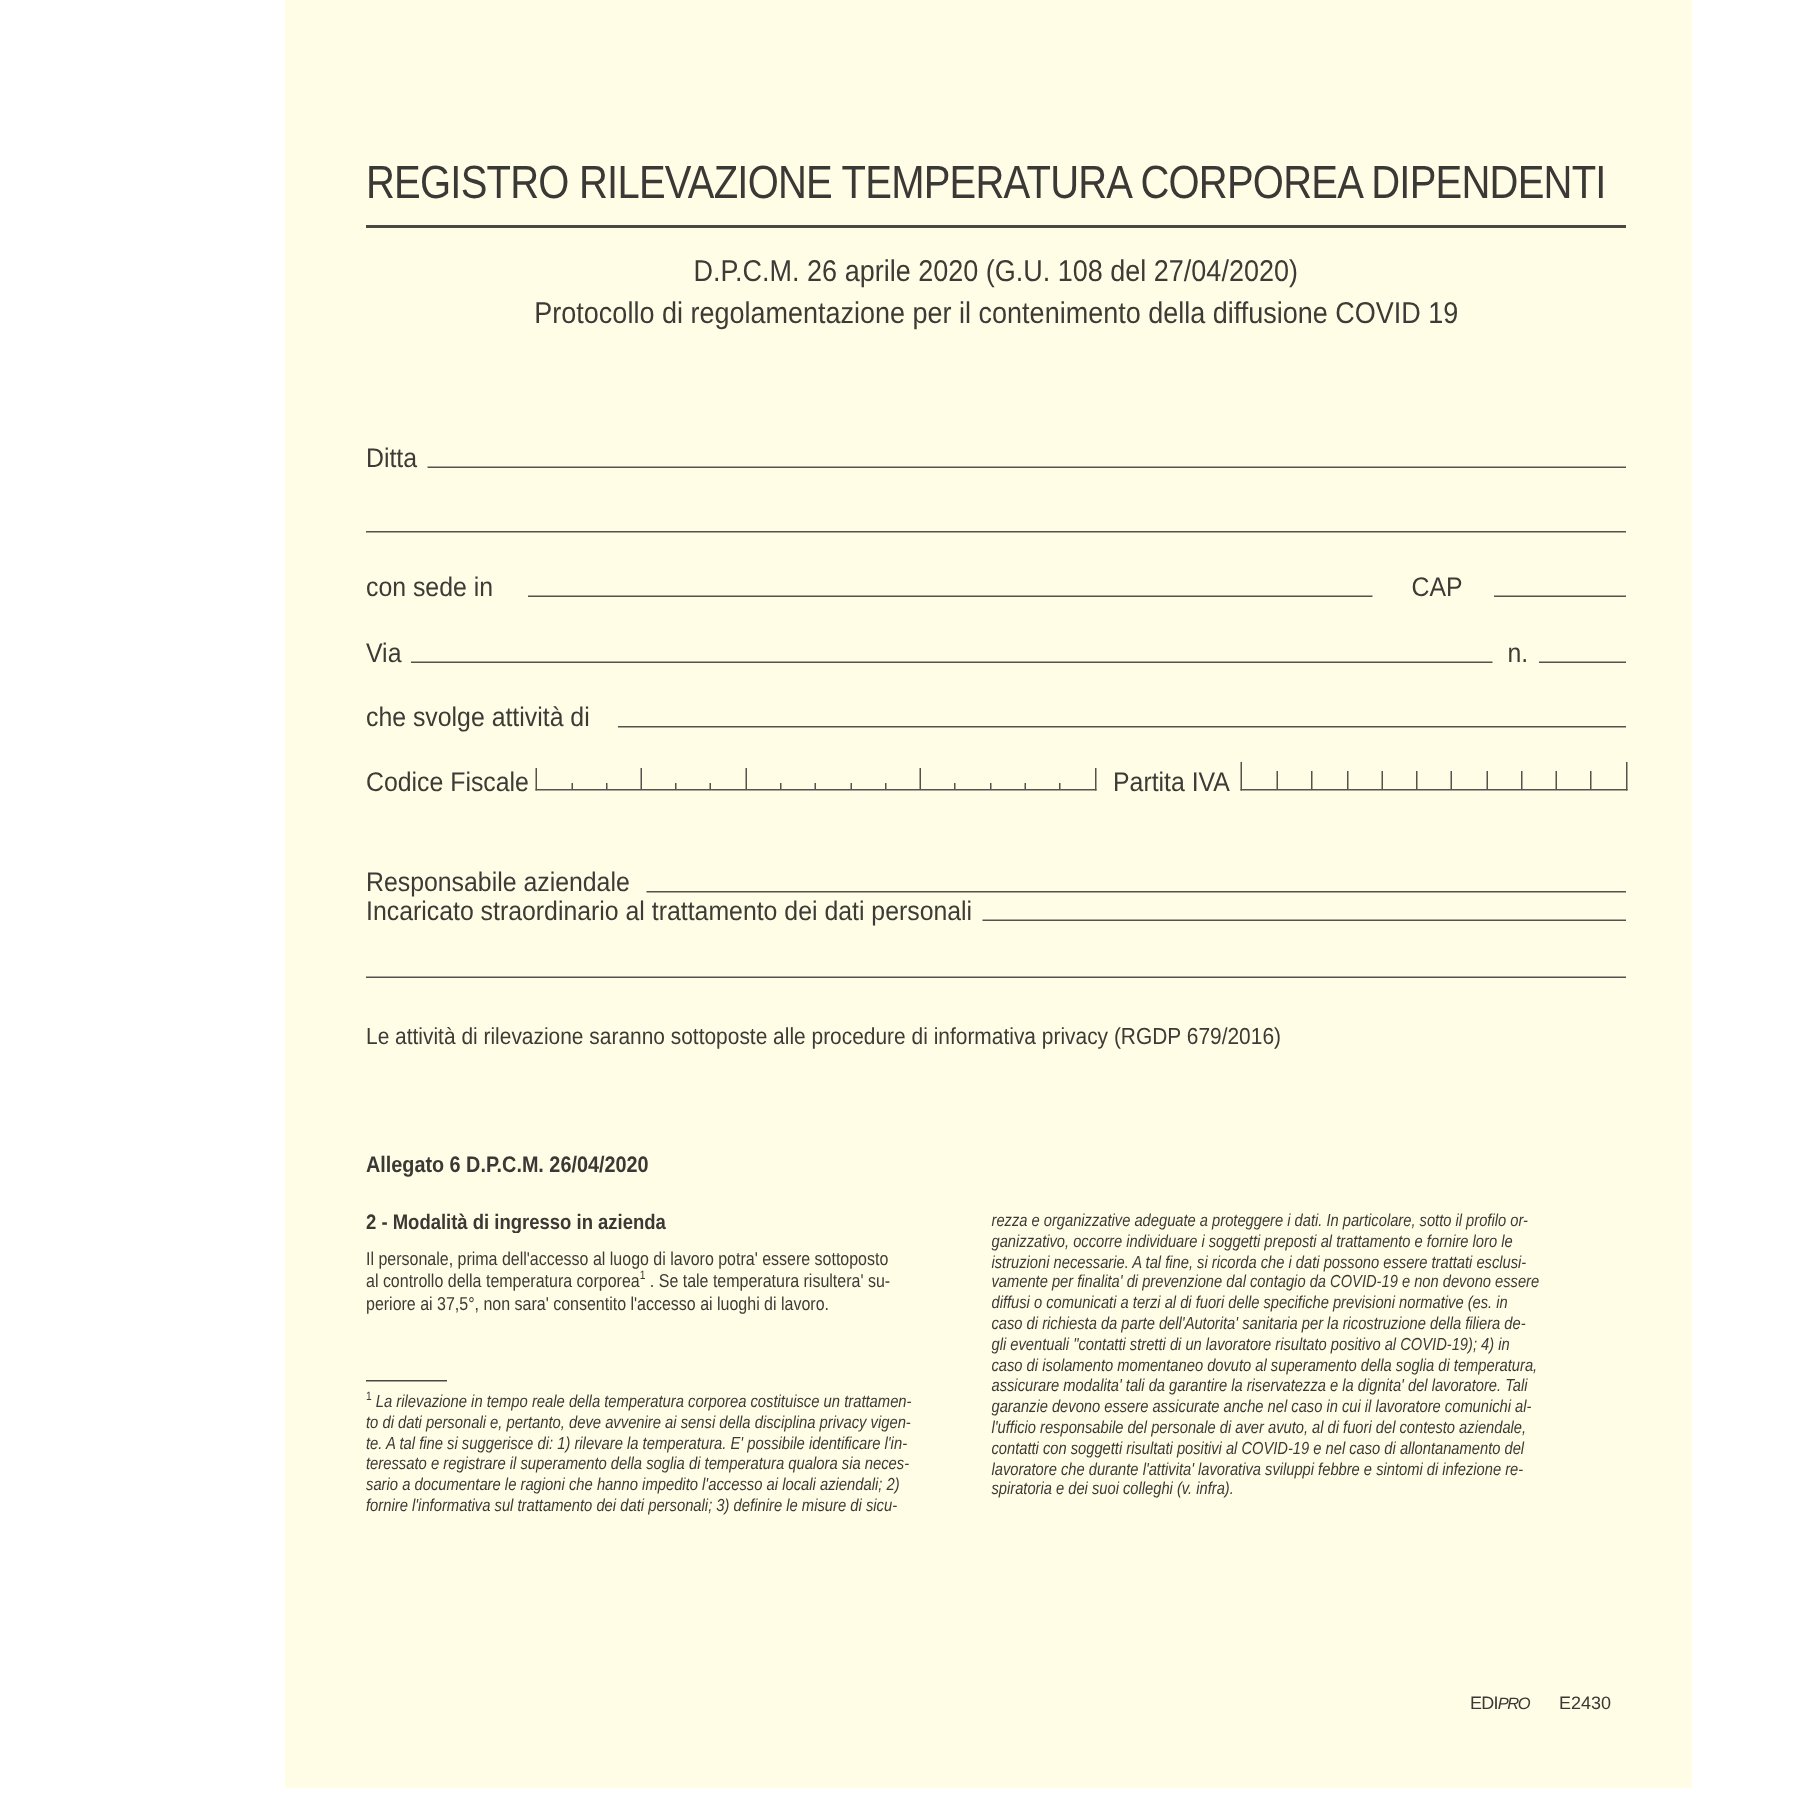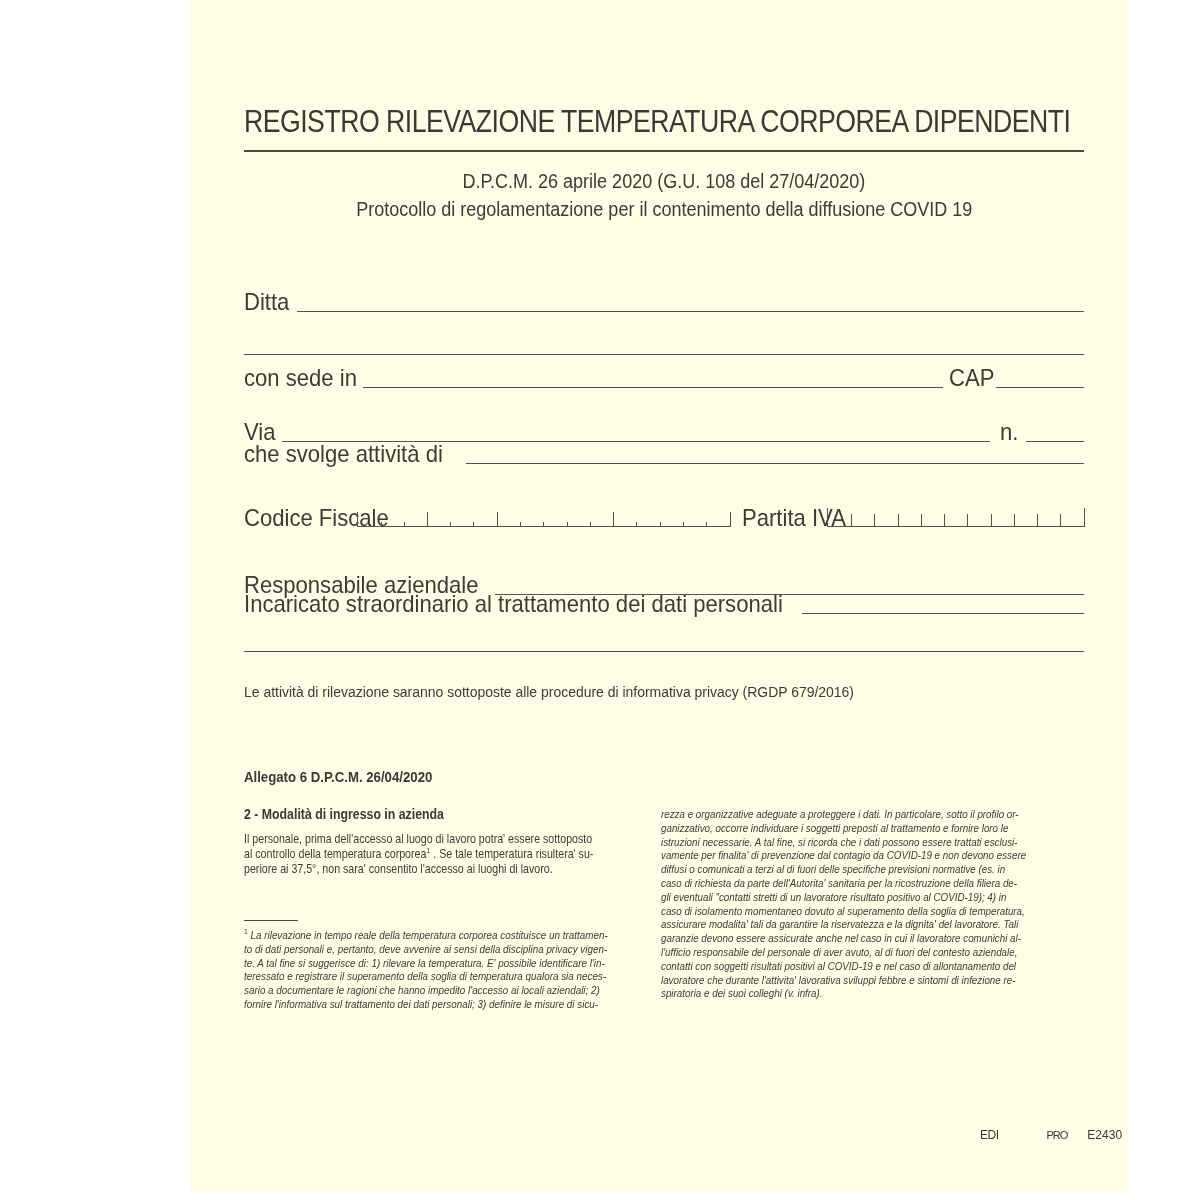--- a/index.html
+++ b/index.html
@@ -19,74 +19,74 @@
   }
   .title-rule { left: 244px; top: 150px; width: 840px; height: 2px; background: #4a4842; }
   .sub1, .sub2 {
     left: 244px; width: 840px; text-align: center; font-size: 20px; color: #3d3b36; white-space: nowrap;
   }
   .sub1 { top: 170px; }
   .sub2 { top: 198px; }
   .sub-inner { display: inline-block; transform: scaleX(0.9); }
   .field-row {
     position: absolute; left: 244px; width: 840px; height: 24px;
-    display: flex; align-items: flex-end; font-size: 24px; color: #3d3b36;
+    display: flex; align-items: flex-end; font-size: 18px; color: #3d3b36;
   }
   .lbl { white-space: nowrap; transform: scaleX(0.92); transform-origin: left bottom; display: inline-block; }
   .line { flex: 1; border-bottom: 1.4px solid #55534c; height: 0; margin-bottom: 4px; }
   .gap6 { margin-left: 6px; }
   .full-line { position: absolute; left: 244px; width: 840px; height: 0; border-bottom: 1.4px solid #55534c; }
   .box { position: absolute; height: 14px; border-left: 1.2px solid #55534c; border-right: 1.2px solid #55534c; border-bottom: 1.2px solid #55534c; }
   .tick { position: absolute; bottom: 0; width: 1px; background: #55534c; }
   .privacy { left: 244px; top: 683px; font-size: 15.5px; white-space: nowrap; color: #3d3b36; transform: scaleX(0.9); transform-origin: left top; }
   .allegato { left: 244px; top: 768px; font-size: 15px; font-weight: bold; color: #3b3935; transform: scaleX(0.88); transform-origin: left top; white-space: nowrap; }
   .sec-title { left: 244px; top: 806px; font-size: 14px; font-weight: bold; color: #3b3935; transform: scaleX(0.88); transform-origin: left top; white-space: nowrap; }
   .col { position: absolute; font-size: 12.4px; line-height: 15.2px; color: #3d3b36; }
   .col p { margin: 0; white-space: nowrap; }
   .body-col { left: 244px; top: 832px; transform: scaleX(0.86); transform-origin: left top; }
   .fn-rule { left: 244px; top: 920px; width: 54px; height: 1px; background: #4a4842; }
   .fn-col { left: 244px; top: 928px; font-style: italic; font-size: 11.6px; line-height: 13.8px; transform: scaleX(0.85); transform-origin: left top; }
   .right-col { left: 661px; top: 807px; font-style: italic; font-size: 11.6px; line-height: 13.8px; transform: scaleX(0.845); transform-origin: left top; }
   sup { font-size: 8px; vertical-align: super; line-height: 0; font-style: normal; }
   .footer { left: 980px; top: 1128px; font-size: 12px; color: #3a3833; white-space: nowrap; }
   .brand-edi { font-weight: normal; letter-spacing: -0.5px; }
-  .brand-pro { letter-spacing: -1px; font-size: 11px; padding-left: 48px; }
+  .brand-pro { font-style: italic; letter-spacing: -1px; font-size: 11px; }
   .code { margin-left: 20px; }
 </style>
 </head>
 <body>
 
 <div class="paper"></div>
 
 <div class="abs title">REGISTRO RILEVAZIONE TEMPERATURA CORPOREA DIPENDENTI</div>
 <div class="abs title-rule"></div>
 <div class="abs sub1"><span class="sub-inner">D.P.C.M. 26 aprile 2020 (G.U. 108 del 27/04/2020)</span></div>
 <div class="abs sub2"><span class="sub-inner">Protocollo di regolamentazione per il contenimento della diffusione COVID 19</span></div>
 
 <div class="field-row" style="top:292px;">
   <span class="lbl">Ditta</span>
   <span class="line gap6" style="margin-left:4px;"></span>
 </div>
 <div class="full-line" style="top:354px;"></div>
 
-<div class="field-row" style="top:368px;">
+<div class="field-row" style="top:378px;gap:20px;">
   <span class="lbl">con sede in</span>
   <span class="line" style="margin-left:-4px;"></span>
   <span class="lbl gap6">CAP</span>
   <span class="line" style="flex:0 0 88px; margin-left:-2px;"></span>
 </div>
 
 <div class="field-row" style="top:422px;">
   <span class="lbl">Via</span>
   <span class="line" style="margin-left:4px;"></span>
   <span class="lbl" style="margin-left:10px;">n.</span>
   <span class="line" style="flex:0 0 58px; margin-left:6px;"></span>
 </div>
 
-<div class="field-row" style="top:444px;gap:12px;">
+<div class="field-row" style="top:465px;gap:12px;">
   <span class="lbl">che svolge attività di</span>
   <span class="line" style="margin-left:-6px;"></span>
 </div>
 
 <div class="field-row" style="top:508px;">
   <span class="lbl">Codice Fiscale</span>
 </div>
 <div class="box" style="left:357px; top:512px; width:372px;">
   <span class="tick" style="left:23px;height:4px;"></span>
   <span class="tick" style="left:46px;height:4px;"></span>

